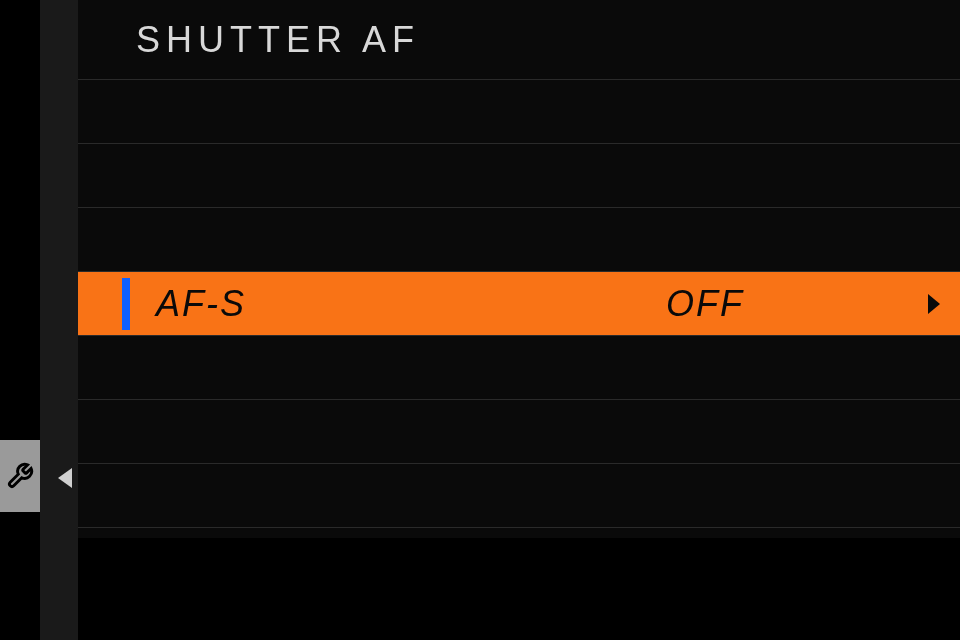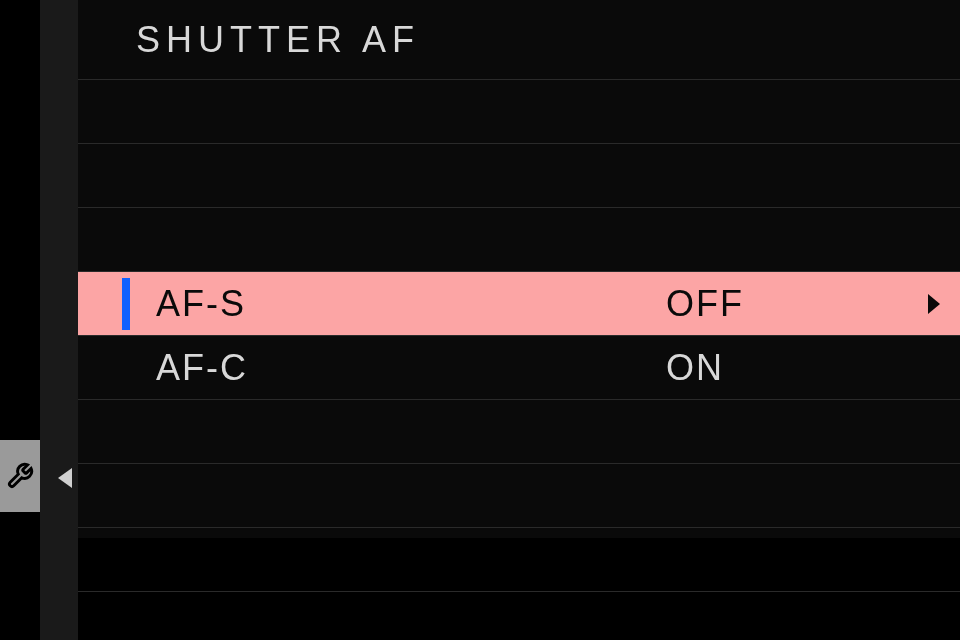--- a/index.html
+++ b/index.html
@@ -81,21 +81,22 @@
       width: 100%;
     }
     .row {
       height: 64px;
       border-bottom: 1px solid #2a2a2a;
       display: flex;
       align-items: center;
       position: relative;
     }
     .row.selected {
-      background: #fca5a5;
+      background: #f97316;
+      font-style: italic;
     }
     .row .accent {
       position: absolute;
       left: 44px;
       top: 6px;
       width: 8px;
       height: 52px;
       background: #1060ff;
       display: none;
     }
@@ -157,23 +158,17 @@
   <div class="rows">
     <div class="row"></div>
     <div class="row"></div>
     <div class="row"></div>
     <div class="row selected">
       <div class="accent"></div>
       <div class="row-label">AF-S</div>
       <div class="row-value">OFF</div>
       <div class="row-arrow"></div>
     </div>
-    <div class="row">
-
-      <div class="row-label">AF-C</div>
-      <div class="row-value">ON</div>
-
-    </div>
     <div class="row"></div>
     <div class="row"></div>
     <div class="row"></div>
   </div>
 </div>
 
 </body></html>

